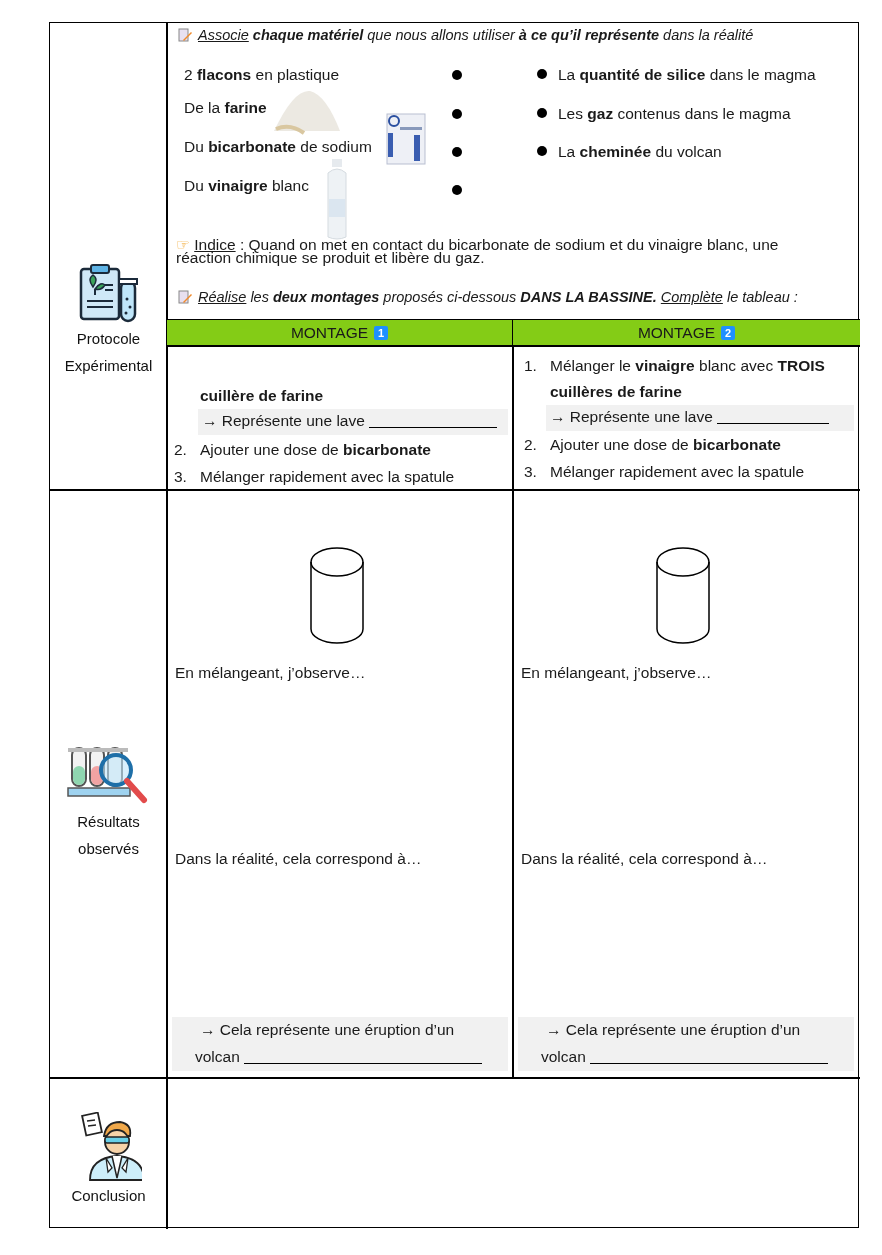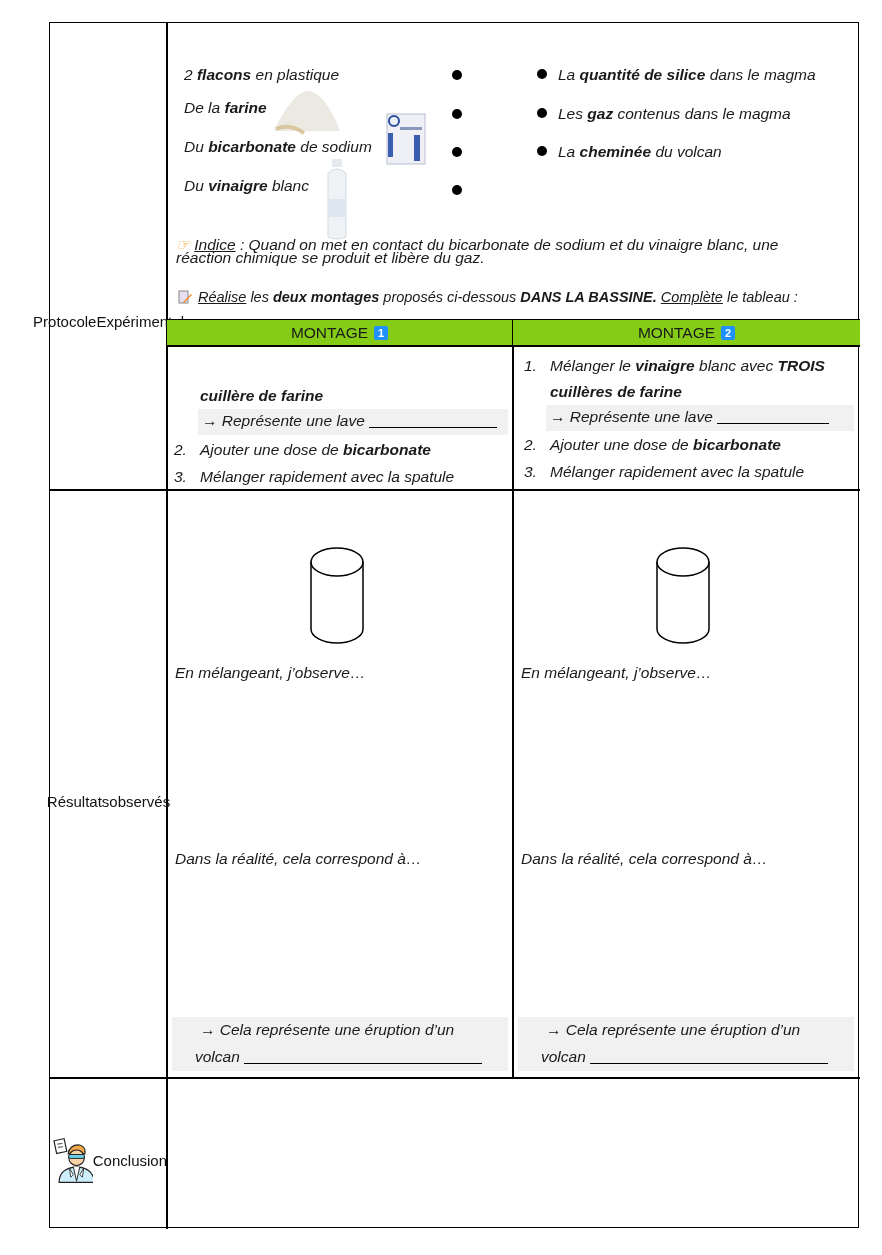--- a/index.html
+++ b/index.html
@@ -1,22 +1,22 @@
 <!DOCTYPE html>
 <html><head>
 <meta charset="utf-8">
 <style>
   * { box-sizing: border-box; margin: 0; padding: 0; }
   html, body { width: 882px; height: 1255px; background: #fff; overflow: hidden; }
   body { font-family: "Liberation Sans", sans-serif; color: #1a1a1a; position: relative; }
   .sheet { position: absolute; left: 49px; top: 22px; width: 810px; height: 1206px; border: 1.5px solid #000; }
   .vline { position: absolute; background: #000; width: 1.5px; }
   .hline { position: absolute; background: #000; height: 1.5px; }
-  .side { position: absolute; left: 0; width: 117px; display: flex; flex-direction: row; align-items: center; justify-content: center; text-align: center; font-size: 15px; line-height: 27px; color: #111; }
-  .abs { position: absolute; white-space: nowrap; font-size: 15.5px; font-style: italic; }
+  .side { position: absolute; left: 0; width: 117px; display: flex; flex-direction: column; align-items: center; justify-content: center; text-align: center; font-size: 15px; line-height: 27px; color: #111; }
+  .abs { position: absolute; white-space: nowrap; font-size: 15.5px; }
   .it { font-style: italic; }
   .u { text-decoration: underline; }
   b { font-weight: bold; }
   .dot { position: absolute; width: 10px; height: 10px; border-radius: 50%; background: #000; }
   .pencil { display: inline-block; width: 14px; height: 14px; vertical-align: -2px; margin-right: 6px; }
   .mhead { position: absolute; top: 297px; height: 26px; background: #84cc16; font-size: 15.5px; display: flex; align-items: center; justify-content: center; }
   .badge { display: inline-block; width: 14px; height: 14px; background: #1e90ff; color: #fff; font-size: 11px; font-weight: bold; line-height: 14px; text-align: center; margin-left: 6px; border-radius: 2px; }
   .shade { position: absolute; background: #f1f1f1; }
   .num { display: inline-block; width: 26px; }
   .blank { display: inline-block; border-bottom: 1px solid #000; height: 14px; vertical-align: -2px; }
@@ -78,20 +78,26 @@
       <ellipse cx="41" cy="30" rx="12" ry="12" fill="#f7d3a8" stroke="#222" stroke-width="1.8"></ellipse>
       <rect x="29" y="25" width="24" height="6" rx="2" fill="#6ad0e8" stroke="#222" stroke-width="1.5"></rect>
       <path d="M14 68 q0 -22 27 -24 q27 2 27 24 z" fill="#cdeefa" stroke="#222" stroke-width="1.8"></path>
       <path d="M36 44 l5 22 l5 -22" fill="#fff" stroke="#222" stroke-width="1.5"></path>
       <path d="M30 46 l6 10 l-4 4 z" fill="#fff" stroke="#222" stroke-width="1.3"></path>
       <path d="M52 46 l-6 10 l4 4 z" fill="#fff" stroke="#222" stroke-width="1.3"></path>
     </svg>
     <div>Conclusion</div>
   </div>
 
+  <div class="abs it" style="left:128px;top:4px;font-size:14.5px;">
+    <svg class="pencil" viewBox="0 0 14 14">
+        <rect x="1" y="1" width="9" height="12" fill="#e8e0f0" stroke="#888"></rect>
+        <path d="M5 12 l8 -8 l1 1 l-8 8 z" fill="#f08a2c"></path>
+      </svg><span class="u">Associe</span> <b>chaque matériel</b><span> que nous allons utiliser </span><b>à ce qu’il représente</b><span> dans la réalité</span>
+  </div>
 
   <svg style="position:absolute;left:222px;top:66px;" width="70" height="46" viewBox="0 0 70 46">
     <path d="M2 42 q20 -42 36 -40 q16 4 30 40 z" fill="#ece9e2"></path>
     <path d="M4 40 q14 -6 28 4" stroke="#d9c7a0" stroke-width="4" fill="none"></path>
   </svg>
   <svg style="position:absolute;left:336px;top:90px;" width="40" height="52" viewBox="0 0 40 52">
     <rect x="1" y="1" width="38" height="50" fill="#eef0f6" stroke="#b9bfd1"></rect>
     <circle cx="8" cy="8" r="5" fill="none" stroke="#2a4fa0" stroke-width="2"></circle>
     <rect x="14" y="14" width="22" height="3" fill="#8899bb"></rect>
     <rect x="2" y="20" width="5" height="24" fill="#3a5db0"></rect>

